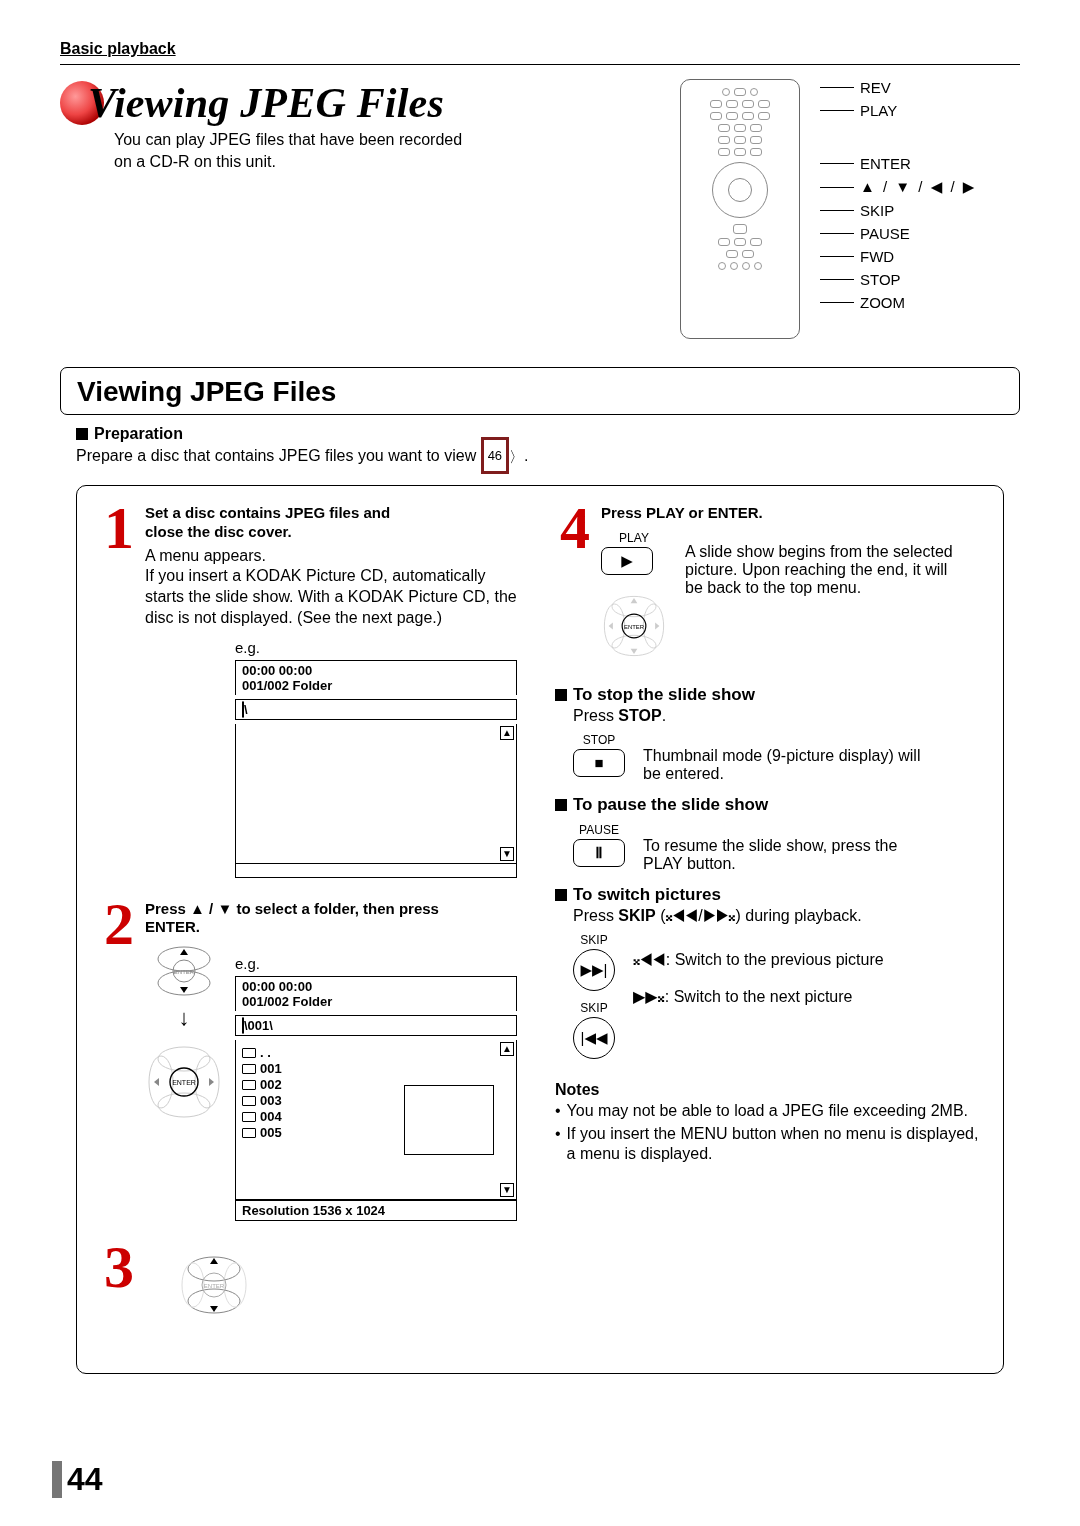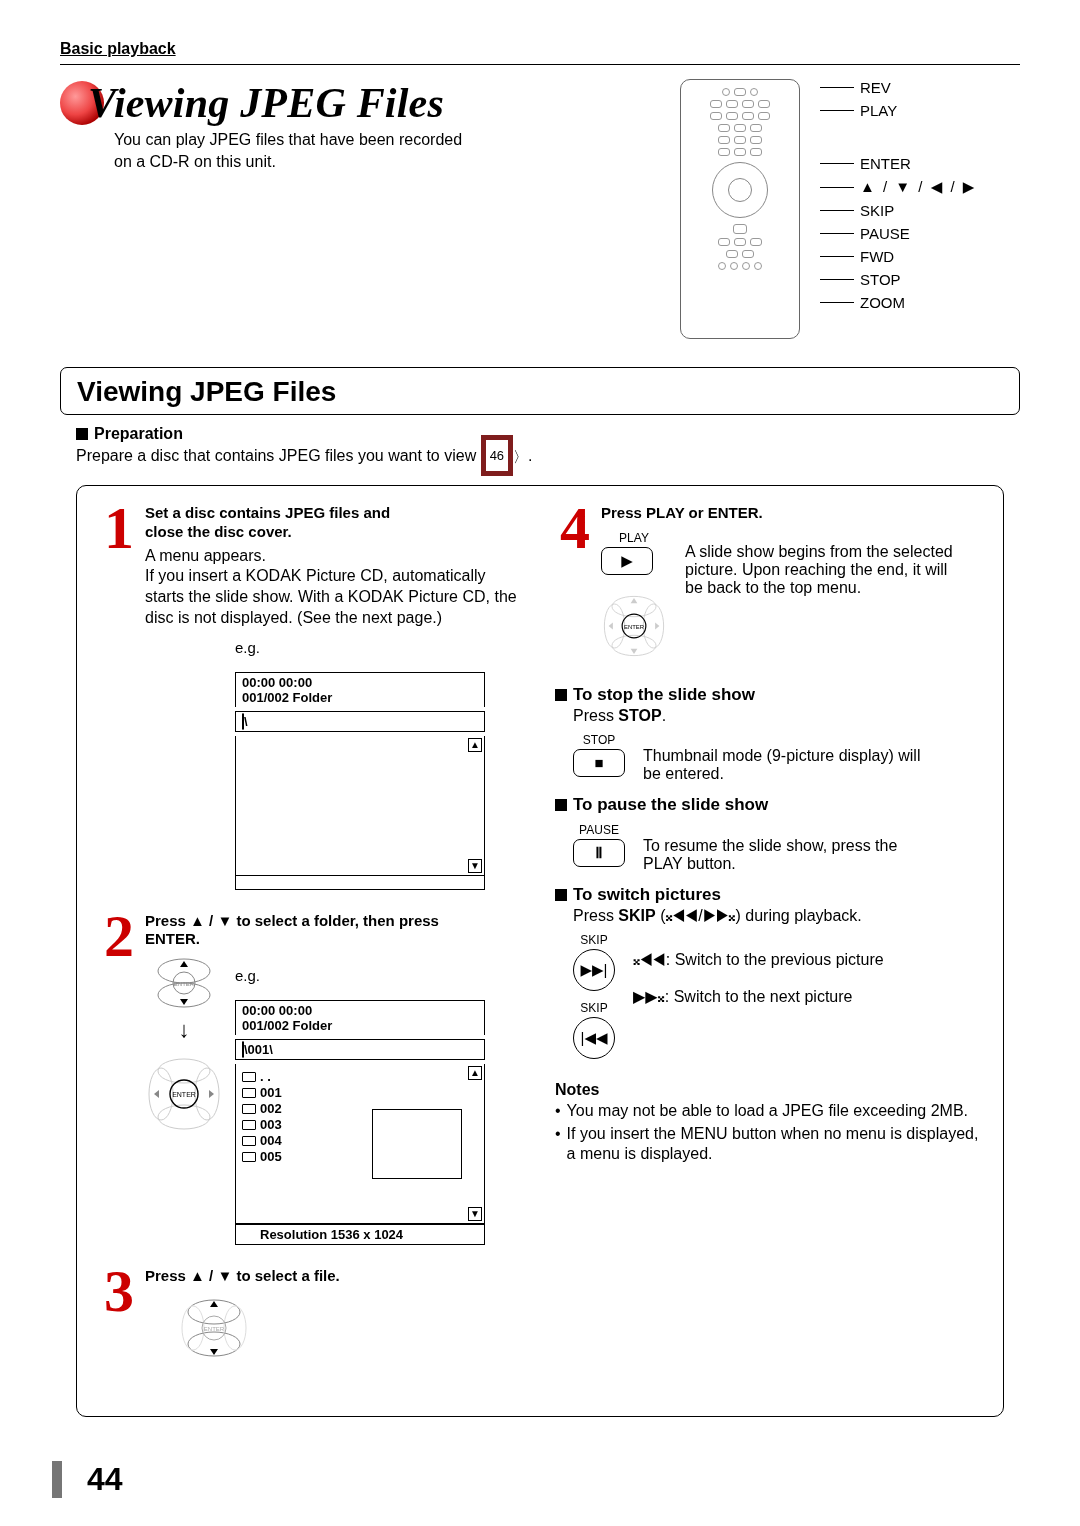--- a/index.html
+++ b/index.html
@@ -62,57 +62,57 @@
     padding: 0 0 0 0;
   }
   .section-title {
     font-size: 28px; font-weight: bold;
     padding: 8px 16px 6px 16px;
   }
   .prep-block { padding: 10px 0 4px 16px; }
   .prep-head { font-weight: bold; font-size: 16px; }
   .sq { display:inline-block; width:12px; height:12px; background:#000; margin-right:6px; vertical-align:-1px;}
   .prep-text { font-size:16px; margin-top:4px; }
-  .page-ref { border:5px solid #7f1d1d; padding:8px 4px; font-size:13px; vertical-align:1px; }
+  .page-ref { border:3px solid #7f1d1d; padding:8px 4px; font-size:13px; vertical-align:1px; }
   .angle { font-size:15px; vertical-align:-1px;}
   .steps-wrap {
     border:1.1px solid #000; border-radius:10px;
     margin: 14px 16px 32px 16px;
     padding: 18px 22px 30px 22px;
     display:flex; gap:30px;
   }
   .col { flex:1; }
   .step { display:flex; gap:6px; margin-bottom:22px; }
   .bignum {
     font-family:"Times New Roman",serif; font-weight:bold; font-size:60px;
     color:#c00; line-height:0.8;
     min-width:40px; text-align:center;
   }
   .step-content { flex:1; font-size:16px; }
   .step-title { font-weight:bold; font-size:15px; line-height:1.25; }
   .step-body { margin-top:4px; line-height:1.3; }
   .eg { font-size:15px; margin-top:10px; margin-left:90px;}
   .osd {
-    width:250px; margin-top:16px;
+    width:282px; margin-top:4px;
   }
   .osd-top { border:1.3px solid #000; border-bottom:none; padding:2px 6px; font-size:13px; font-weight:bold;}
   .osd-gap { height:4px; }
   .osd-mid { border:1.3px solid #000; padding:2px 6px; font-size:13px; font-weight:bold;}
   .osd-panel {
     border:1.3px solid #000; border-top:none; height:140px; position:relative;
     padding:4px 18px 4px 6px;
   }
   .osd-list { font-size:13px; font-weight:bold; }
   .osd-item { display:flex; align-items:center; gap:4px; margin:1px 0;}
   .folder-ic { width:14px; height:10px; border:1.2px solid #000; border-radius:1px; }
   .img-ic { width:14px; height:10px; border:1.2px solid #000; border-radius:1px; background:linear-gradient(#fff,#fff); }
   .scroll-btn { position:absolute; right:2px; width:14px; height:14px; border:1.2px solid #000; text-align:center; font-size:10px; line-height:12px;}
   .scroll-up { top:2px; } .scroll-dn { bottom:2px; }
   .osd-foot { border:1.3px solid #000; border-top:none; height:14px;}
-  .osd-foot2 { border:1.3px solid #000; padding:2px 24px; font-weight:bold; font-size:13px; }
+  .osd-foot2 { border:1.3px solid #000; padding:2px 6px; font-weight:bold; font-size:13px; }
   .preview-box { position:absolute; right:22px; top:45px; width:90px; height:70px; border:1.3px solid #000;}
   .osd2 .osd-panel { height:160px; }
   .nav-figure { display:flex; gap:12px; align-items:flex-start; }
   .dpad-svg { width:78px; }
   .enter-dpad { margin-top:8px; }
   .down-arrow { font-size:22px; text-align:center; width:78px; margin:4px 0; }
   .subhead { font-weight:bold; font-size:17px; margin-top:12px; }
   .subhead .sq { margin-right:6px;}
   .subtext { font-size:16px; margin-top:2px; margin-left:18px; }
   .key-area { display:flex; gap:18px; align-items:flex-start; margin:8px 0 0 18px;}
@@ -124,21 +124,21 @@
   }
   .keycap-round { width:42px; height:42px; border:1.2px solid #000; border-radius:50%;
     display:flex; align-items:center; justify-content:center; margin-top:2px; font-size:15px;}
   .keylabel { font-size:12px; }
   .keydesc { font-size:16px; flex:1; margin-top:14px;}
   .notes-head { font-weight:bold; font-size:16px; margin-top:22px;}
   .note-item { font-size:16px; display:flex; gap:6px; margin-top:2px; line-height:1.3;}
   .note-item::before { content:"•"; }
   .page-num {
     position:absolute; left:52px; bottom:28px; font-size:32px; font-weight:bold;
-    border-left:10px solid #767676; padding-left:25px;
+    border-left:10px solid #767676; padding-left:5px;
   }
 </style>
 </head>
 <body>
 
 <div class="header-section">
   <div class="breadcrumb">Basic playback</div>
 </div>
 <hr class="rule">
 
@@ -335,21 +335,20 @@
               <div class="osd-foot2">Resolution 1536 x 1024</div>
             </div>
           </div>
         </div>
       </div>
     </div>
 
     <div class="step" style="margin-top:18px;">
       <div class="bignum">3</div>
       <div class="step-content">
-        <div class="step-title">Press ▲ / ▼ to select a file.</div>
         <svg class="dpad-svg" style="margin-top:10px; margin-left:30px;" viewBox="0 0 78 64">
           <ellipse cx="39" cy="16" rx="26" ry="12" fill="none" stroke="#888"></ellipse>
           <ellipse cx="39" cy="48" rx="26" ry="12" fill="none" stroke="#888"></ellipse>
           <ellipse cx="18" cy="32" rx="11" ry="22" fill="none" stroke="#ddd"></ellipse>
           <ellipse cx="60" cy="32" rx="11" ry="22" fill="none" stroke="#ddd"></ellipse>
           <circle cx="39" cy="32" r="12" fill="none" stroke="#aaa"></circle>
           <text x="39" y="35" text-anchor="middle" font-size="6" fill="#aaa">ENTER</text>
           <polygon points="39,5 35,11 43,11" fill="#000"></polygon>
           <polygon points="39,59 35,53 43,53" fill="#000"></polygon>
         </svg>

